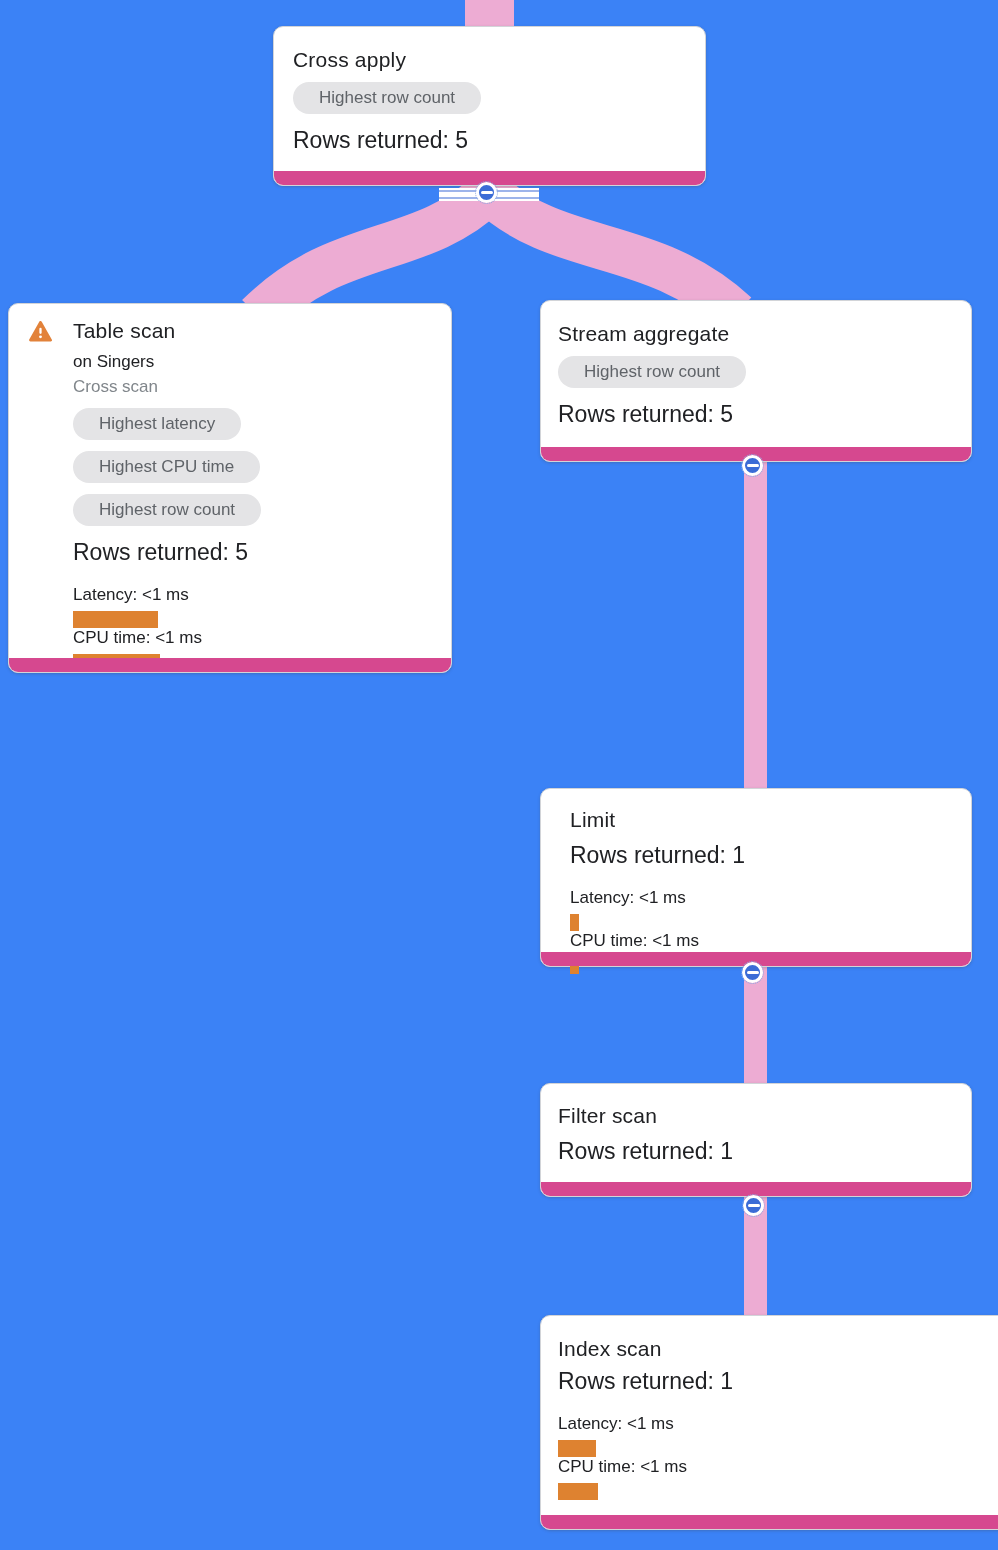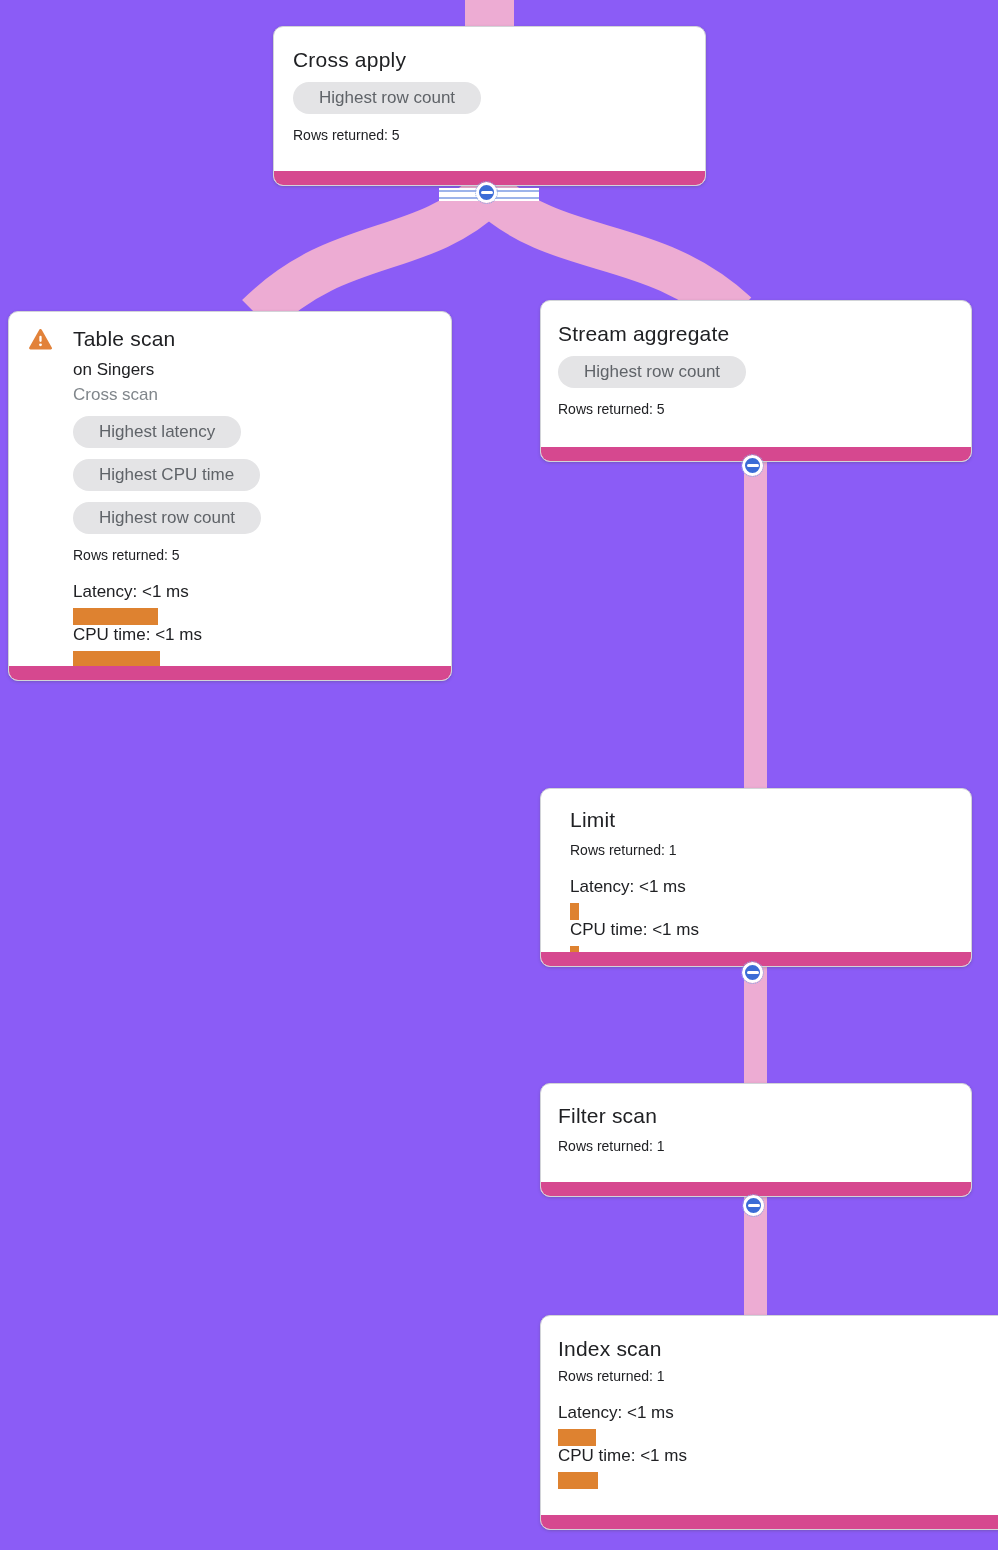--- a/index.html
+++ b/index.html
@@ -4,21 +4,21 @@
 <style>
   html,body{margin:0;padding:0;}
   body{
     font-family:"Liberation Sans", sans-serif;
     background:#f0f1f3;
   }
   .canvas{
     position:relative;
     width:998px;
     height:1550px;
-    background:#8b5cf6;
+    background:#3b82f6;
     overflow:hidden;
   }
   
   .edges{position:absolute;left:0;top:0;z-index:0;}
   
   .node{
     position:absolute;
     background:#ffffff;
     border:1px solid #d2d4d8;
     border-radius:10px;
@@ -45,30 +45,30 @@
   .muted{font-size:17px;color:#80868b;margin-top:5px;}
   .chip{
     display:table;
     background:#e4e4e6;
     color:#5f6368;
     font-size:17px;
     padding:6px 26px;
     border-radius:17px;
     margin-top:10px;
   }
-  .rows{font-size:14px;color:#202124;margin-top:13px;}
+  .rows{font-size:23px;color:#202124;margin-top:13px;}
   .metrics{display:flex;margin-top:19px;flex-direction:column;}
   .m{width:192px;}
   .mlabel{font-size:17px;color:#202124;}
   .mbar{height:17px;background:#de8230;margin-top:6px;}
   .w85{width:85px;} .w84{width:87px;} .w9{width:9px;} .w38{width:38px;} .w40{width:40px;}
 
   
   .n-cross {left:273px;top:26px;  width:433px;height:160px;padding:21px 19px;}
-  .n-table {left:8px;  top:303px; width:444px;height:370px;padding:15px 20px;margin-top:8px;}
+  .n-table {left:8px;  top:303px; width:444px;height:370px;padding:15px 20px;}
   .n-stream{left:540px;top:300px; width:432px;height:162px;padding:21px 17px;}
   .n-limit {left:540px;top:788px; width:432px;height:179px;padding:19px 29px;}
   .n-filter{left:540px;top:1083px;width:432px;height:114px;padding:20px 17px;}
   .n-index {left:540px;top:1315px;width:508px;height:215px;padding:21px 17px;}
   .n-table .content{margin-left:44px;}
   .n-table .chip{margin-top:11px;}
   .n-limit .rows,.n-filter .rows{margin-top:10px;}
   .n-index .rows{margin-top:7px;}
 
   

